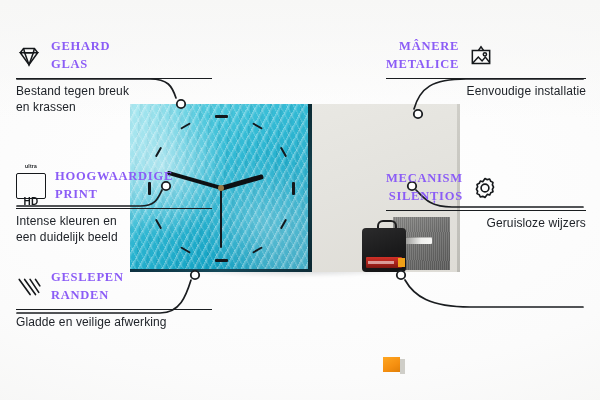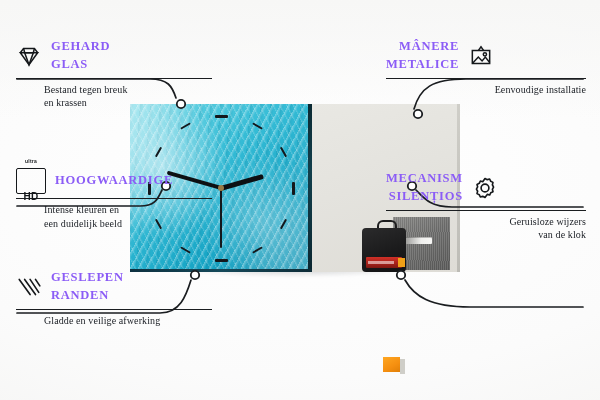--- a/index.html
+++ b/index.html
@@ -153,23 +153,23 @@
     font-family:"Liberation Serif", serif;
     font-size:12.5px; font-weight:700; color:#8b5cf6;
     letter-spacing:.06em; line-height:1.42;
     text-transform:uppercase;
   }
   .feat.right .titles { text-align:right; }
   .feat .rule {
     height:1px; background:#1a1d20; margin-top:4px;
   }
   .feat .sub {
-    font-family:Liberation Serif, serif;
-    font-size:10px; color:#20242a; line-height:1.36;
-    margin-top:4px; letter-spacing:.01em;margin-left:28px;
+    font-family:Liberation Sans, sans-serif;
+    font-size:12px; color:#20242a; line-height:1.36;
+    margin-top:4px; letter-spacing:.01em;
   }
   .feat.right .sub { text-align:right; }
 
   .ico { width:26px; height:26px; flex:0 0 26px; color:#15181b;gap:28px; }
   .ico svg { display:block; width:26px; height:26px; }
   .ico.hd {
     border:1.6px solid #15181b; border-radius:2px;
     display:flex; flex-direction:column; align-items:center; justify-content:center;
     width:28px; height:24px; flex:0 0 28px;
   }
@@ -289,20 +289,21 @@
   </div>
 
   <div class="feat left" id="feat-print">
     <div class="head">
       <span class="ico hd">
         <span class="u">ultra</span>
         <span class="d">HD</span>
       </span>
       <div class="titles">
         <div>HOOGWAARDIGE</div>
+        <div>PRINT</div>
       </div>
     </div>
     <div class="rule"></div>
     <div class="sub">
       <div>Intense kleuren en</div>
       <div>een duidelijk beeld</div>
     </div>
   </div>
 
   <div class="feat left" id="feat-edges">
@@ -356,18 +357,17 @@
       <span class="ico">
         <svg viewBox="0 0 24 24" fill="none" stroke="currentColor" stroke-width="1.5" stroke-linejoin="round">
           <path d="M12 3.2l2.1 1.1 2.2-.6 1 2.1 2.1 1-.6 2.2 1.1 2.1-1.1 2.1.6 2.2-2.1 1-1 2.1-2.2-.6L12 20.8l-2.1-1.1-2.2.6-1-2.1-2.1-1 .6-2.2L4.1 13l1.1-2.1-.6-2.2 2.1-1 1-2.1 2.2.6z"></path>
           <circle cx="12" cy="12" r="3.6"></circle>
         </svg>
       </span>
     </div>
     <div class="rule"></div>
     <div class="sub">
       <div>Geruisloze wijzers</div>
-      <div>van de klok</div>
     </div>
   </div>
 
 
 </div>
 
 </body></html>

